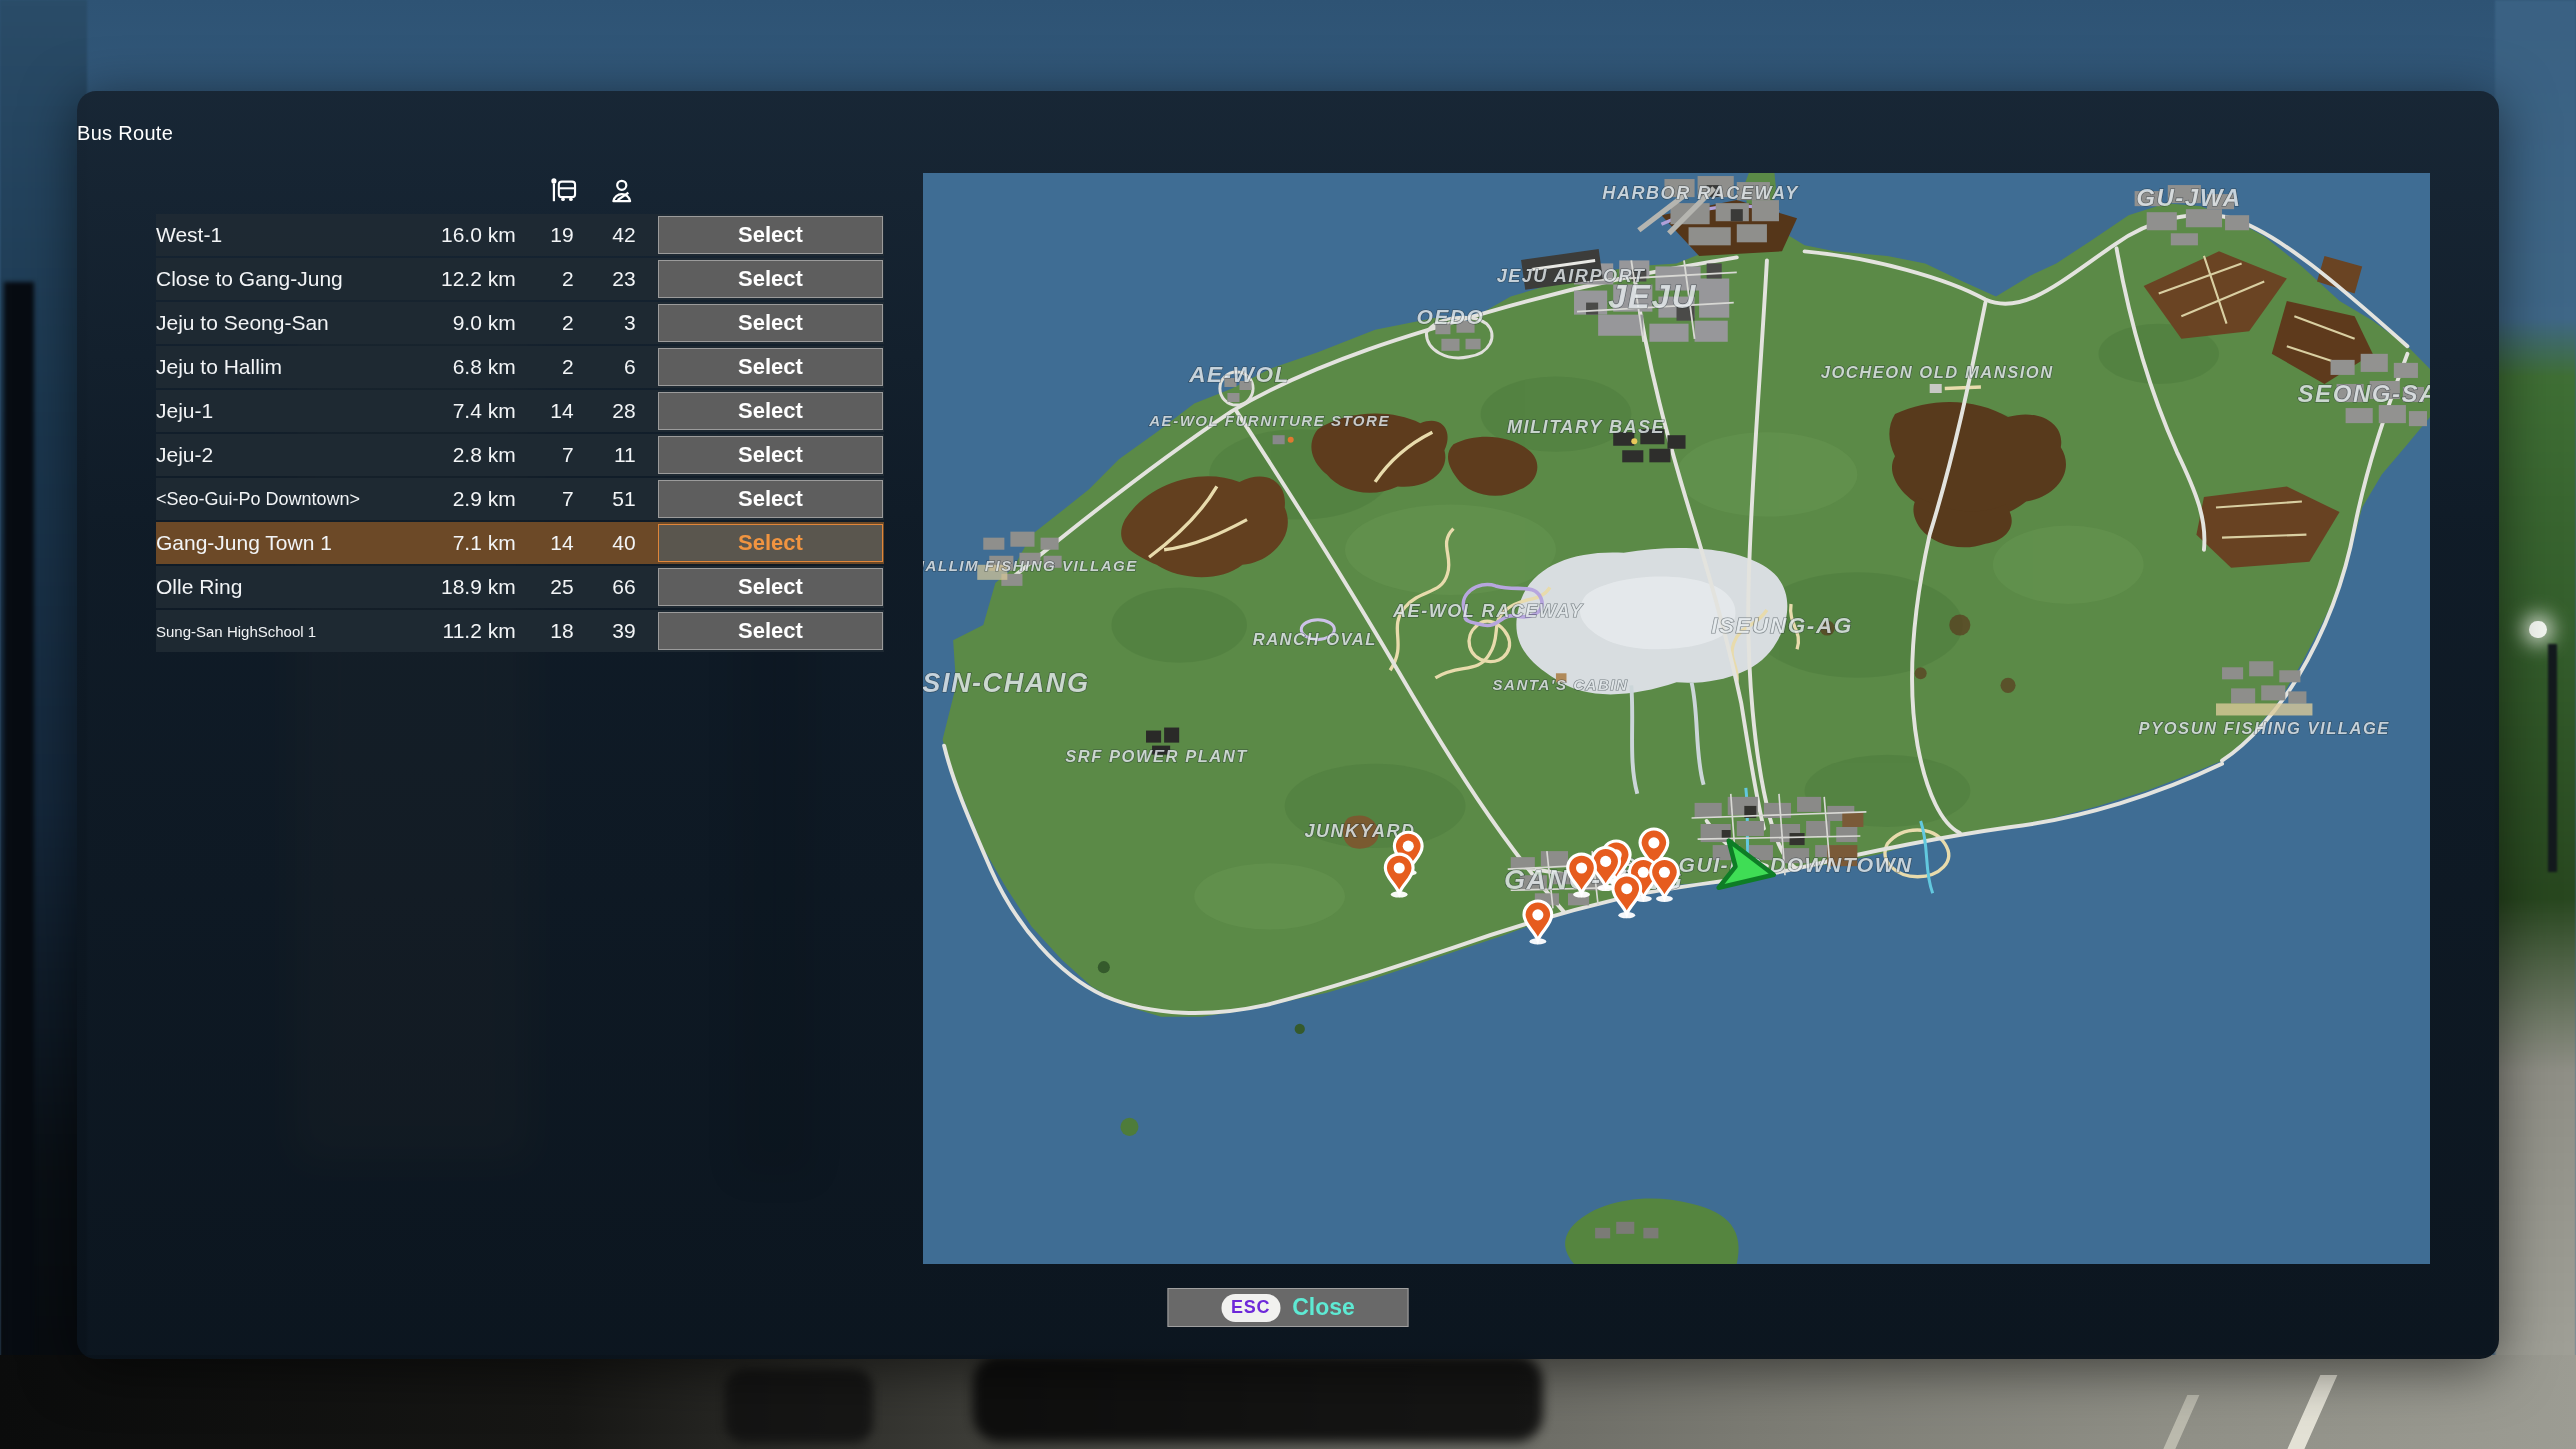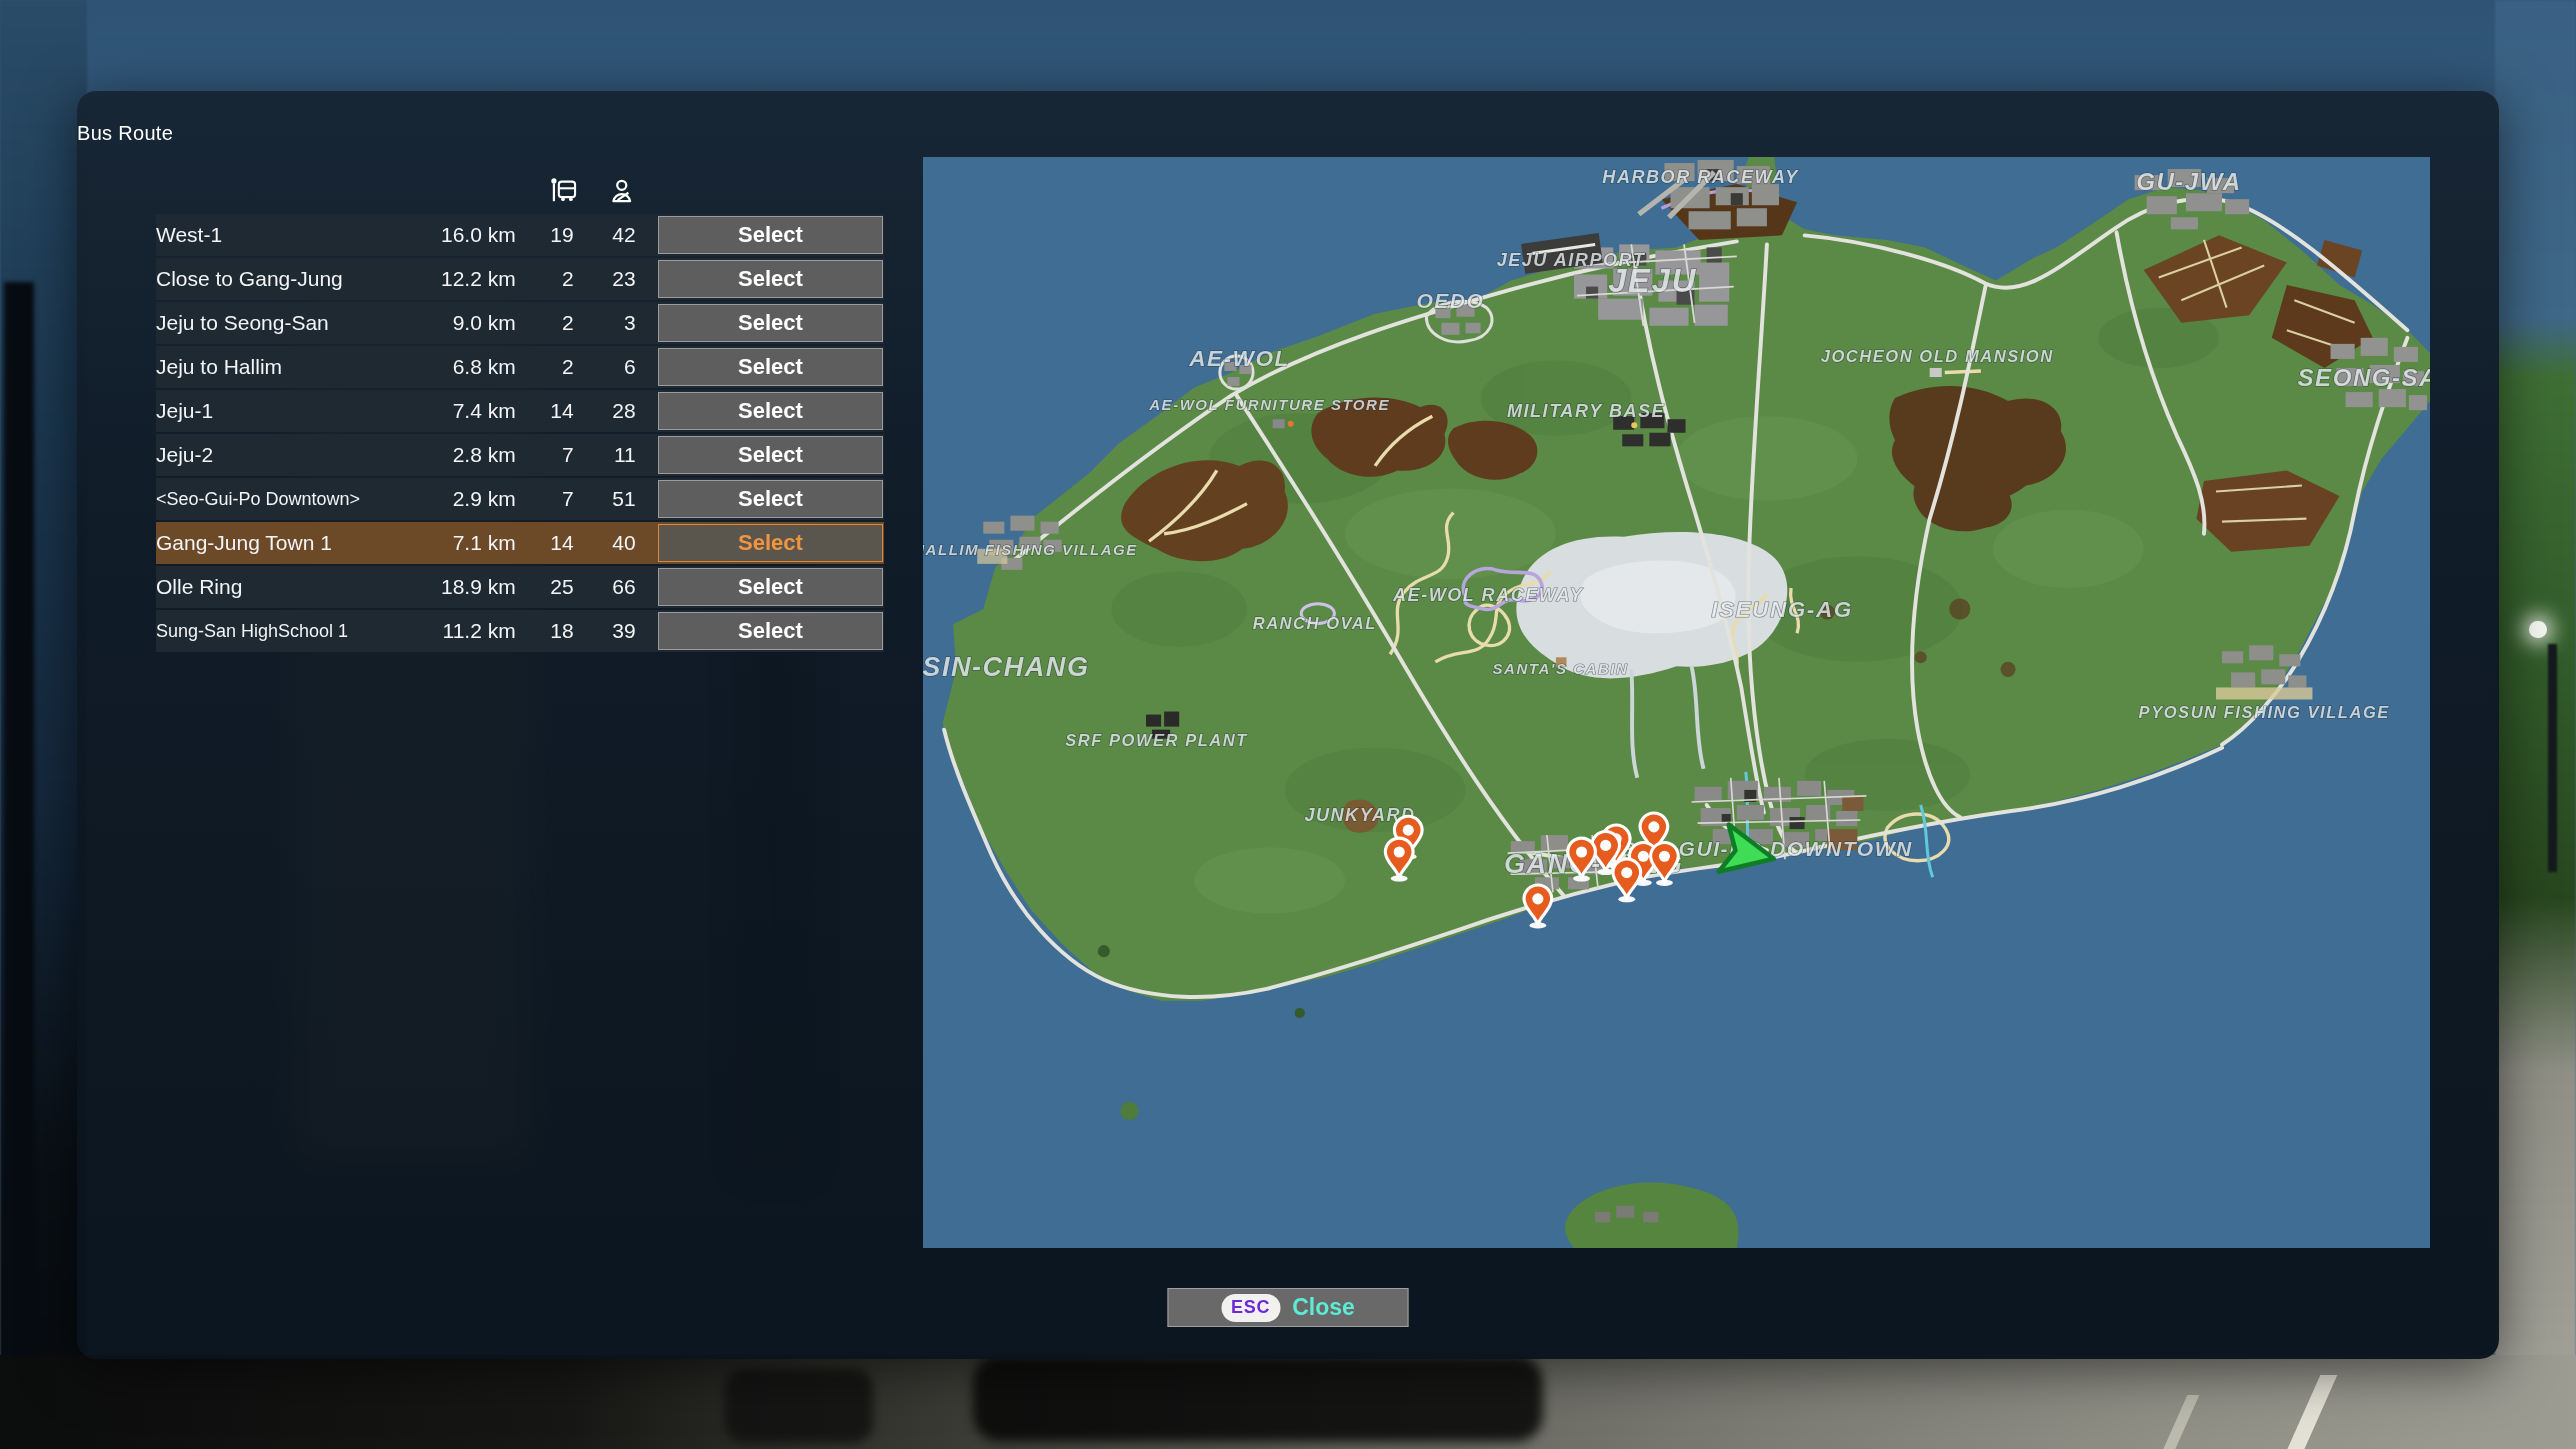--- a/index.html
+++ b/index.html
@@ -51,21 +51,21 @@
        color:#f2f4f6;font-size:21px;}
   .row.selected{background:rgba(112,75,40,.96);}
   .row .name{white-space:nowrap;overflow:hidden;}
   .row .dist,.row .buses,.row .pax{text-align:right;padding-right:1.3px;font-weight:400;}
   .sel-btn{height:38px;width:225px;box-sizing:border-box;background:#5e5e5e;border:1.3px solid #9b9b9b;
        color:#ffffff;font-size:22px;font-weight:700;font-family:inherit;display:flex;align-items:center;justify-content:center;
        cursor:pointer;}
   .row.selected .sel-btn{border-color:#e0863a;color:#f09440;background:#5a564e;}
 
   
-  .map{position:absolute;left:846px;top:66px;width:1507px;height:1091px;background:#3f6d94;overflow:hidden;}
+  .map{position:absolute;left:846px;top:82px;width:1507px;height:1091px;background:#3f6d94;overflow:hidden;}
   .map svg{display:block;width:100%;height:100%;}
   .mlabel{fill:rgba(233,238,240,.8);stroke:rgba(30,40,46,.55);stroke-width:.8;paint-order:stroke;
        font-family:"Liberation Sans", sans-serif;font-weight:700;font-style:italic;letter-spacing:1px;
        text-anchor:middle;}
 
   
   .close-btn{position:absolute;left:50%;top:1197px;transform:translateX(-50%);width:241px;height:39px;
        background:#696969;border:1.3px solid #a0a0a0;box-sizing:border-box;display:flex;align-items:center;
        justify-content:center;gap:12px;cursor:pointer;}
   .esc-pill{width:59px;height:28px;border-radius:14.8px;background:#f1f1ef;color:#6d28d9;
@@ -177,21 +177,21 @@
           </div>
           <div class="row">
             <span class="name">Olle Ring</span>
             <span class="dist">18.9 km</span>
             <span class="buses">25</span>
             <span class="pax">66</span>
             <span></span>
             <button class="sel-btn">Select</button>
           </div>
           <div class="row">
-            <span class="name" style="font-size: 18px;">Sung-San HighSchool 1</span>
+            <span class="name" style="font-size: 15px;">Sung-San HighSchool 1</span>
             <span class="dist">11.2 km</span>
             <span class="buses">18</span>
             <span class="pax">39</span>
             <span></span>
             <button class="sel-btn">Select</button>
           </div>
         </div>
     </div>
 
     <div class="map">

